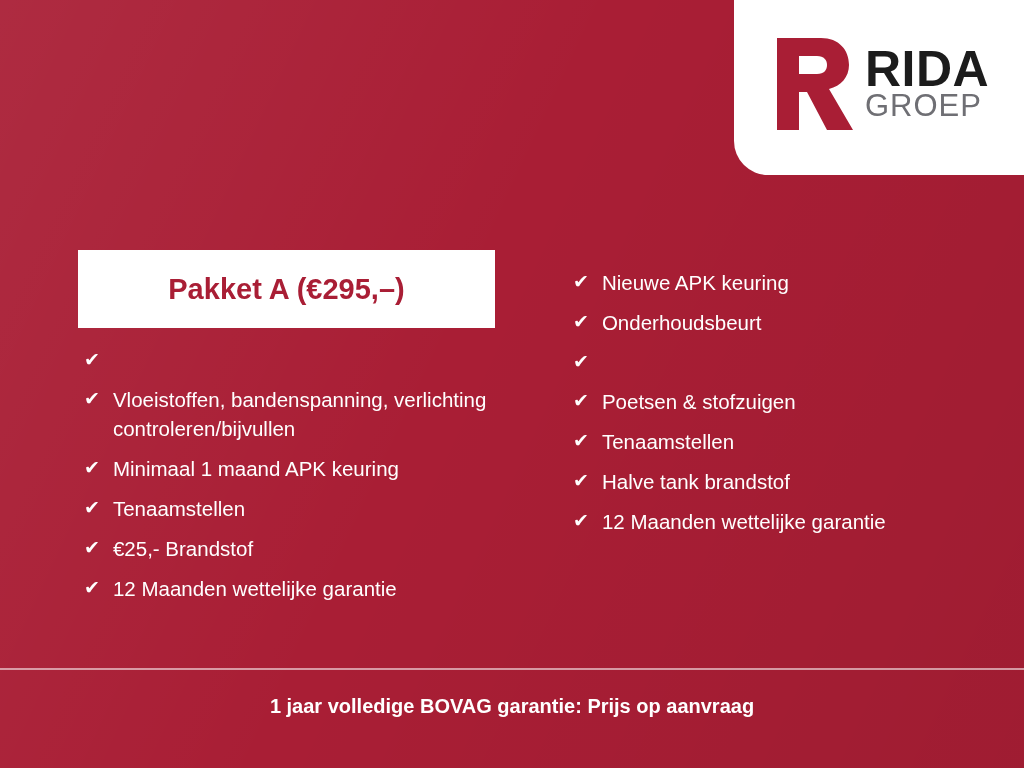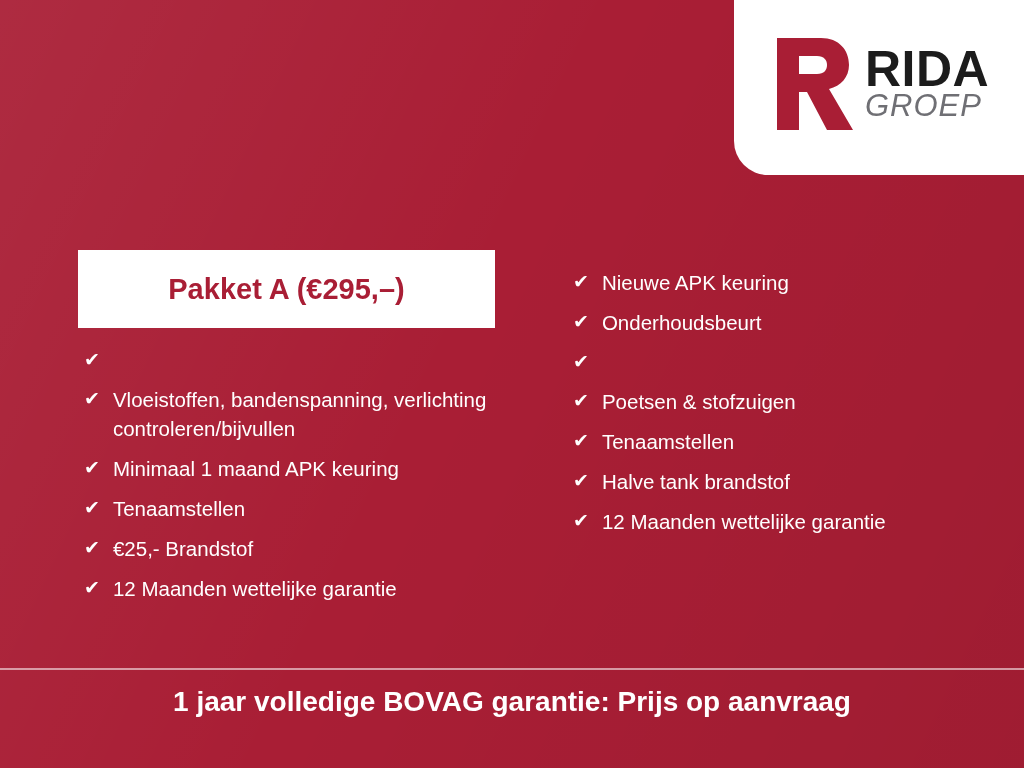--- a/index.html
+++ b/index.html
@@ -55,21 +55,20 @@
     font-size: 50px;
     font-weight: 800;
     color: #1c1c1c;
     letter-spacing: 0.5px;
   }
   .logo-groep {
     font-size: 31px;
     font-weight: 400;
     color: #6f6f74;
     letter-spacing: 1px;
-    font-style: italic;
   }
 
   
   .title {
     position: absolute;
     left: 45px;
     top: 78px;
     font-size: 50px;
     font-weight: 800;
     color: #ffffff;
@@ -128,21 +127,21 @@
     height: 2px;
     background: rgba(255,255,255,0.55);
   }
   .footer-text {
     position: absolute;
     left: 0;
     right: 0;
     bottom: 50px;
     text-align: center;
     color: #ffffff;
-    font-size: 28px;
+    font-size: 20px;
     font-weight: 700;
   }
 </style>
 </head>
 <body>
 
 <div class="slide">
 
   <div class="logo-panel">
     <span class="logo-mark">

